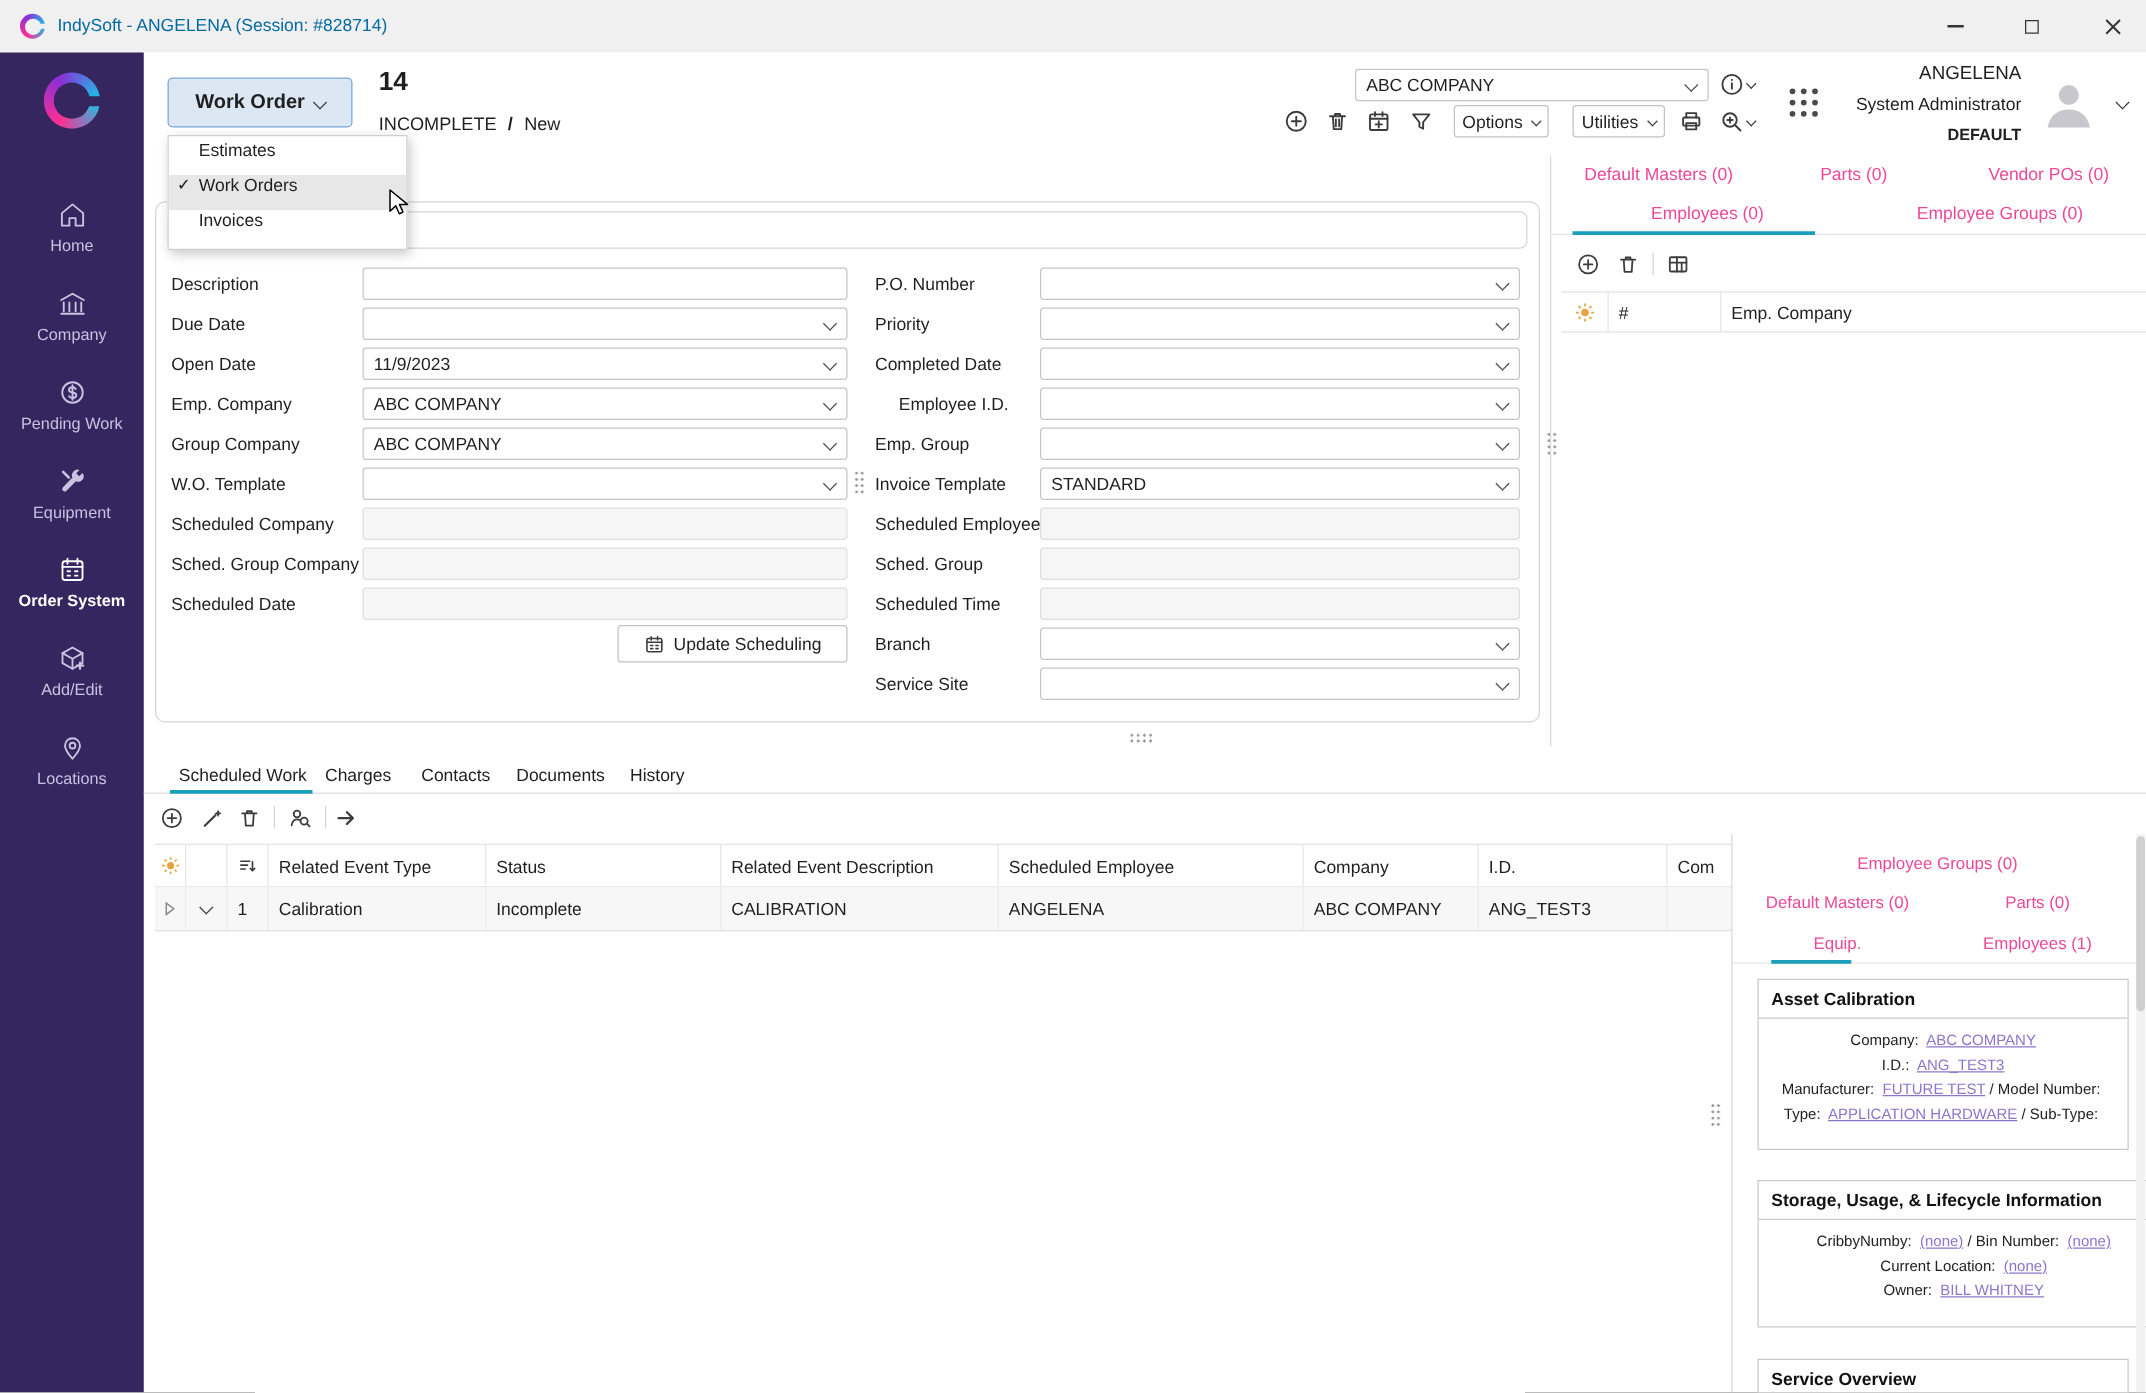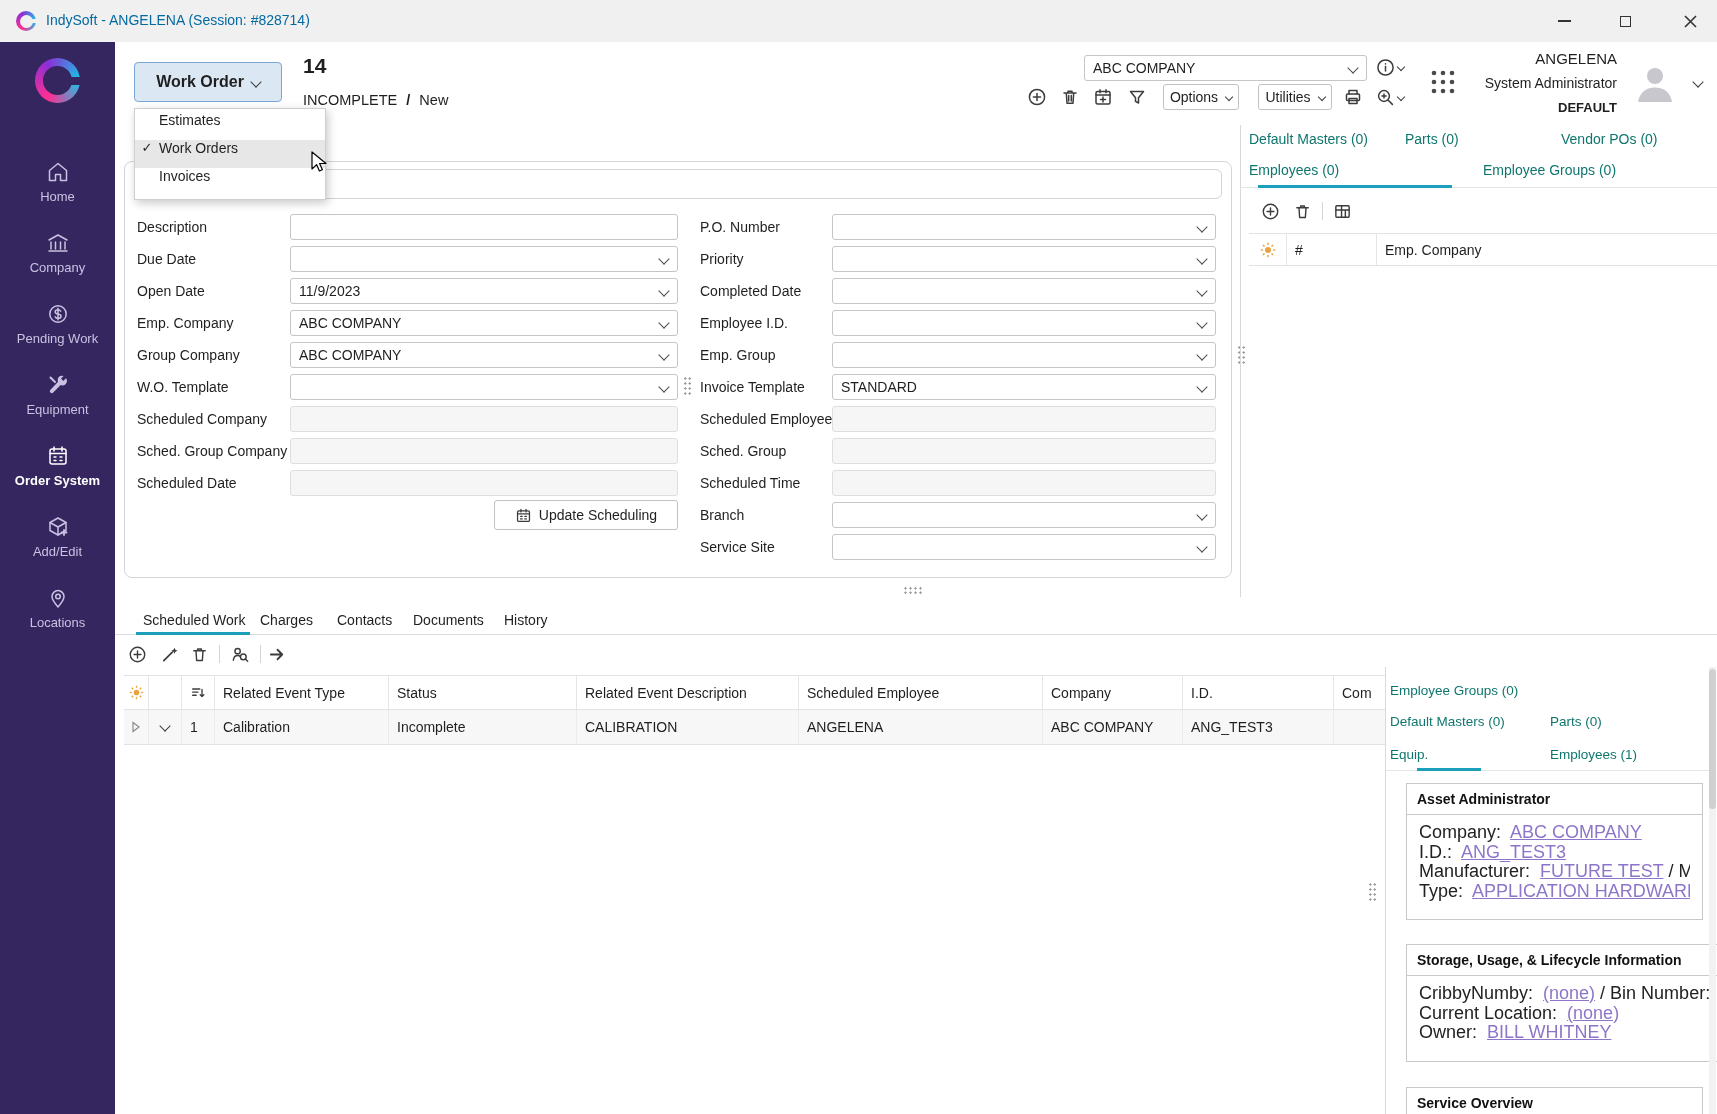--- a/index.html
+++ b/index.html
@@ -32,41 +32,41 @@
   .inp.txt{padding-right:8px;}
   .inp.dis{background:#f6f6f6;border-color:#dedede;}
   .cv{position:absolute;right:9px;top:8px;width:7px;height:7px;border-right:1.6px solid #4c4c4c;border-bottom:1.6px solid #4c4c4c;transform:rotate(45deg);}
   .cv2{display:inline-block;width:7px;height:7px;border-right:1.6px solid #3c3c3c;border-bottom:1.6px solid #3c3c3c;transform:rotate(45deg);margin-left:8px;vertical-align:2px;}
   .btn{position:absolute;box-sizing:border-box;background:#fff;border:1px solid #c2c2c2;border-radius:3px;display:flex;align-items:center;justify-content:center;font-size:14px;cursor:pointer;}
   .icbtn{position:absolute;display:flex;align-items:center;justify-content:center;cursor:pointer;}
   .vsep{position:absolute;width:1px;background:#d5d5d5;}
 
   
   .tabrow{position:absolute;display:flex;}
-  .tabcell{flex:1;font-size:14px;color:#0f766e;white-space:nowrap;cursor:pointer;overflow:hidden;}
+  .tabcell{flex:1;text-align:center;font-size:14px;color:#ec4899;white-space:nowrap;cursor:pointer;overflow:hidden;}
   .underline{position:absolute;height:3px;background:#1b9fba;}
   .tabline{position:absolute;height:1px;background:#dcdcdc;}
   .tablabel{position:absolute;font-size:14px;color:#1f1f1f;white-space:nowrap;cursor:pointer;}
 
   
   .hdr-row,.data-row{position:absolute;display:flex;box-sizing:border-box;background:#fff;border-top:1px solid #e2e2e2;border-bottom:1px solid #e2e2e2;}
   .data-row{background:#f7f7f7;border-top:none;}
   .th,.td{box-sizing:border-box;border-right:1px solid #e6e6e6;height:100%;display:flex;align-items:center;padding:0 8px;font-size:14px;color:#1f1f1f;overflow:hidden;white-space:nowrap;}
   .td{border-right:1px solid #ececec;}
 
   
   .menu{position:absolute;background:#fff;border:1px solid #cfcfcf;box-shadow:2px 3px 9px rgba(0,0,0,.22);padding:3px 0;z-index:40;}
   .menu-item{height:28px;display:flex;align-items:flex-start;font-size:14px;color:#1f1f1f;cursor:pointer;}
   .menu-item.sel{background:#e7e7e7;}
   .menu-check{width:24px;text-align:center;font-size:13px;}
 
   
   .box{position:absolute;border:1px solid #c9c9c9;background:#fff;box-sizing:border-box;}
   .box-h{font-size:14px;font-weight:bold;color:#111;padding:7px 10px;border-bottom:1px solid #c9c9c9;white-space:nowrap;overflow:hidden;}
-  .box-c{padding:8px 12px;font-size:18px;line-height:19.5px;color:#222;}
+  .box-c{padding:8px 12px;font-size:12px;line-height:19.5px;color:#222;text-align:center;}
   .box-c div{white-space:nowrap;overflow:hidden;}
   .lnk{color:#8d76c9;text-decoration:underline;cursor:pointer;}
 
   .dots-v{position:absolute;width:9px;height:20px;background-image:radial-gradient(circle,#9a9a9a 1.1px,transparent 1.3px);background-size:4.5px 5px;cursor:row-resize;}
   .dots-h{position:absolute;width:20px;height:9px;background-image:radial-gradient(circle,#9a9a9a 1.1px,transparent 1.3px);background-size:5px 4.5px;cursor:col-resize;}
 </style>
 </head>
 <body>
 
 <div class="app">
@@ -271,21 +271,21 @@
       </svg>
     <span>Update Scheduling</span>
   </div>
 
   <div class="lbl" style="left:700px;top:214px;">P.O. Number</div>
   <div class="inp" style="left:832px;top:214px;width:384px;"><span></span><span class="cv"></span></div>
   <div class="lbl" style="left:700px;top:246px;">Priority</div>
   <div class="inp" style="left:832px;top:246px;width:384px;"><span></span><span class="cv"></span></div>
   <div class="lbl" style="left:700px;top:278px;">Completed Date</div>
   <div class="inp" style="left:832px;top:278px;width:384px;"><span></span><span class="cv"></span></div>
-  <div class="lbl" style="left:700px;top:310px;text-align:center;">Employee I.D.</div>
+  <div class="lbl" style="left:719px;top:310px;text-align:center;">Employee I.D.</div>
   <div class="inp" style="left:832px;top:310px;width:384px;"><span></span><span class="cv"></span></div>
   <div class="lbl" style="left:700px;top:342px;">Emp. Group</div>
   <div class="inp" style="left:832px;top:342px;width:384px;"><span></span><span class="cv"></span></div>
   <div class="lbl" style="left:700px;top:374px;">Invoice Template</div>
   <div class="inp" style="left:832px;top:374px;width:384px;"><span>STANDARD</span><span class="cv"></span></div>
   <div class="lbl" style="left:700px;top:406px;">Scheduled Employee</div>
   <div class="inp txt dis" style="left:832px;top:406px;width:384px;"><span></span></div>
   <div class="lbl" style="left:700px;top:438px;">Sched. Group</div>
   <div class="inp txt dis" style="left:832px;top:438px;width:384px;"><span></span></div>
   <div class="lbl" style="left:700px;top:470px;">Scheduled Time</div>
@@ -453,21 +453,21 @@
     <div class="tabcell" style="font-size:13.5px;">Parts (0)</div>
   </div>
   <div class="tabrow" style="left:1390px;top:747px;width:320px;height:22px;">
     <div class="tabcell" style="font-size:13.5px;">Equip.</div>
     <div class="tabcell" style="font-size:13.5px;">Employees (1)</div>
   </div>
   <div class="tabline" style="left:1386px;top:770px;width:325px;background:#e6e6e6;"></div>
   <div class="underline" style="left:1417px;top:768px;width:64px;"></div>
 
   <div class="box" style="left:1406px;top:783px;width:297px;height:137px;">
-    <div class="box-h">Asset Administrator</div>
+    <div class="box-h">Asset Calibration</div>
     <div class="box-c">
       <div>
         <span>Company:</span>&nbsp;
         <span class="lnk">ABC COMPANY</span>
       </div>
       <div>
         <span>I.D.:</span>&nbsp;
         <span class="lnk">ANG_TEST3</span>
       </div>
       <div>

